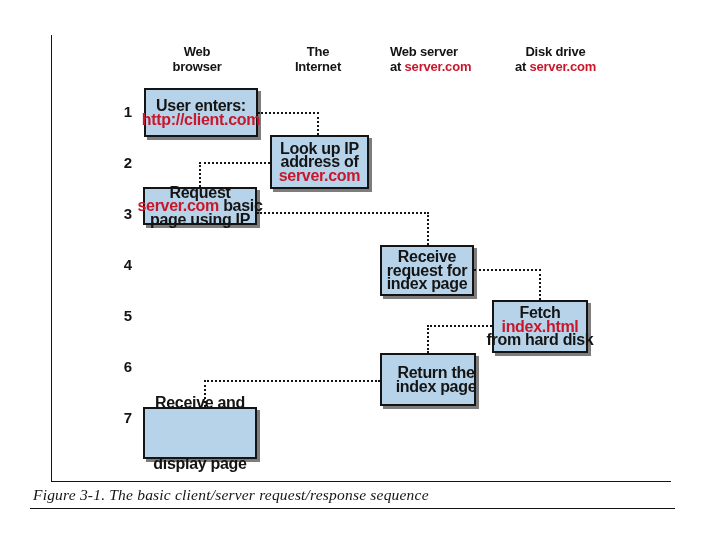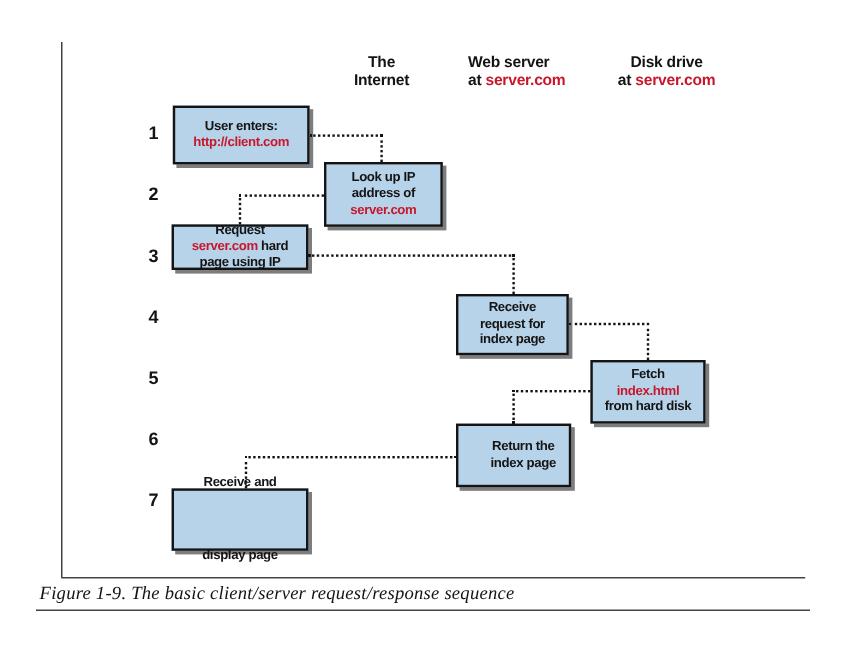--- a/index.html
+++ b/index.html
@@ -19,21 +19,21 @@
   .ch-2{left:390px;width:95px;text-align:left;}
   .ch-3{left:508px;width:95px;text-align:center;}
   
   .step-num{position:absolute;left:120px;width:16px;text-align:center;font-size:15px;
             font-weight:bold;color:var(--ink);}
   .n-1{top:103px}.n-2{top:154px}.n-3{top:205px}.n-4{top:256px}
   .n-5{top:307px}.n-6{top:358px}.n-7{top:409px}
   
   .box{position:absolute;box-sizing:border-box;background:var(--fill);border:2px solid var(--ink);
        box-shadow:3px 3px 0 rgba(55,55,55,0.65);display:flex;flex-direction:column;
-       justify-content:center;align-items:center;font-size:11px;font-weight:bold;
+       justify-content:center;align-items:center;font-size:16px;font-weight:bold;
        color:var(--ink);line-height:13.5px;letter-spacing:-0.3px;text-align:center;}
   .b-1{left:144px;top:88px; width:114px;height:49px;}
   .b-2{left:270px;top:135px;width:99px; height:54px;}
   .b-3{left:143px;top:187px;width:114px;height:38px;}
   .b-4{left:380px;top:245px;width:94px; height:51px;}
   .b-5{left:492px;top:300px;width:96px; height:53px;}
   .b-6{left:380px;top:353px;width:96px; height:53px;padding-left:16px;}
   .b-7{left:143px;top:407px;width:114px;height:52px;gap:48px;}
   .red{color:var(--accent);}
   
@@ -48,20 +48,24 @@
   .tline{white-space:nowrap;}
 </style>
 </head>
 <body>
 
 <div class="page">
 
   <div class="frame-v"></div>
   <div class="frame-b"></div>
 
+  <div class="col-header ch-0">
+      <div class="tline"><span>Web</span></div>
+      <div class="tline"><span>browser</span></div>
+    </div>
   <div class="col-header ch-1">
       <div class="tline"><span>The</span></div>
       <div class="tline"><span>Internet</span></div>
     </div>
   <div class="col-header ch-2">
       <div class="tline"><span>Web server</span></div>
       <div class="tline"><span>at </span><span class="red">server.com</span></div>
     </div>
   <div class="col-header ch-3">
       <div class="tline"><span>Disk drive</span></div>
@@ -80,21 +84,21 @@
       <div class="tline"><span>User enters:</span></div>
       <div class="tline"><span class="red">http://client.com</span></div>
     </div>
   <div class="box b-2">
       <div class="tline"><span>Look up IP</span></div>
       <div class="tline"><span>address of</span></div>
       <div class="tline"><span class="red">server.com</span></div>
     </div>
   <div class="box b-3">
       <div class="tline"><span>Request</span></div>
-      <div class="tline"><span class="red">server.com</span><span> hard</span></div>
+      <div class="tline"><span class="red">server.com</span><span> basic</span></div>
       <div class="tline"><span>page using IP</span></div>
     </div>
   <div class="box b-4">
       <div class="tline"><span>Receive</span></div>
       <div class="tline"><span>request for</span></div>
       <div class="tline"><span>index page</span></div>
     </div>
   <div class="box b-5">
       <div class="tline"><span>Fetch</span></div>
       <div class="tline"><span class="red">index.html</span></div>
@@ -115,16 +119,16 @@
   <div class="dot-v c2v"></div>
   <div class="dot-h c3h"></div>
   <div class="dot-v c3v"></div>
   <div class="dot-h c4h"></div>
   <div class="dot-v c4v"></div>
   <div class="dot-h c5h"></div>
   <div class="dot-v c5v"></div>
   <div class="dot-h c6h"></div>
   <div class="dot-v c6v"></div>
 
-  <div class="caption">Figure 1-9. The basic client/server request/response sequence</div>
+  <div class="caption">Figure 3-1. The basic client/server request/response sequence</div>
   <div class="caption-rule"></div>
 
 </div>
 
 </body></html>

